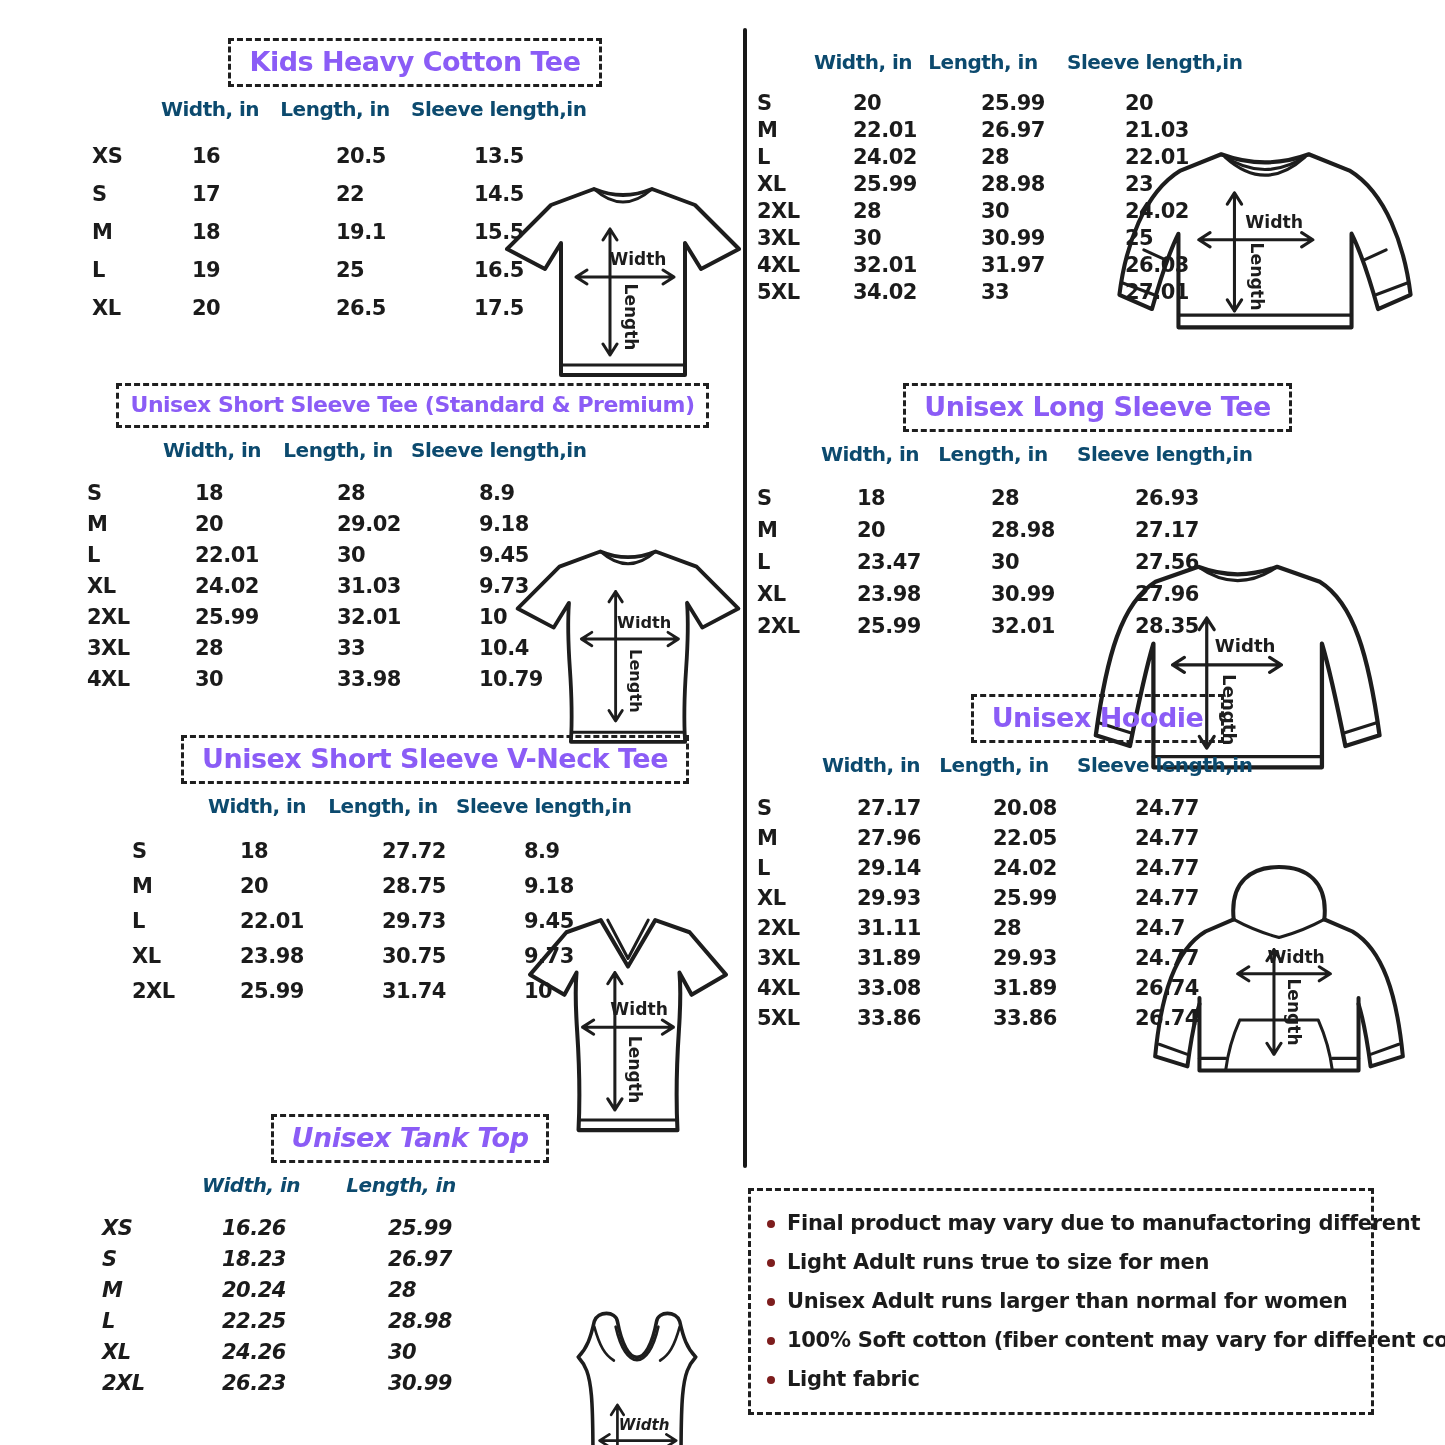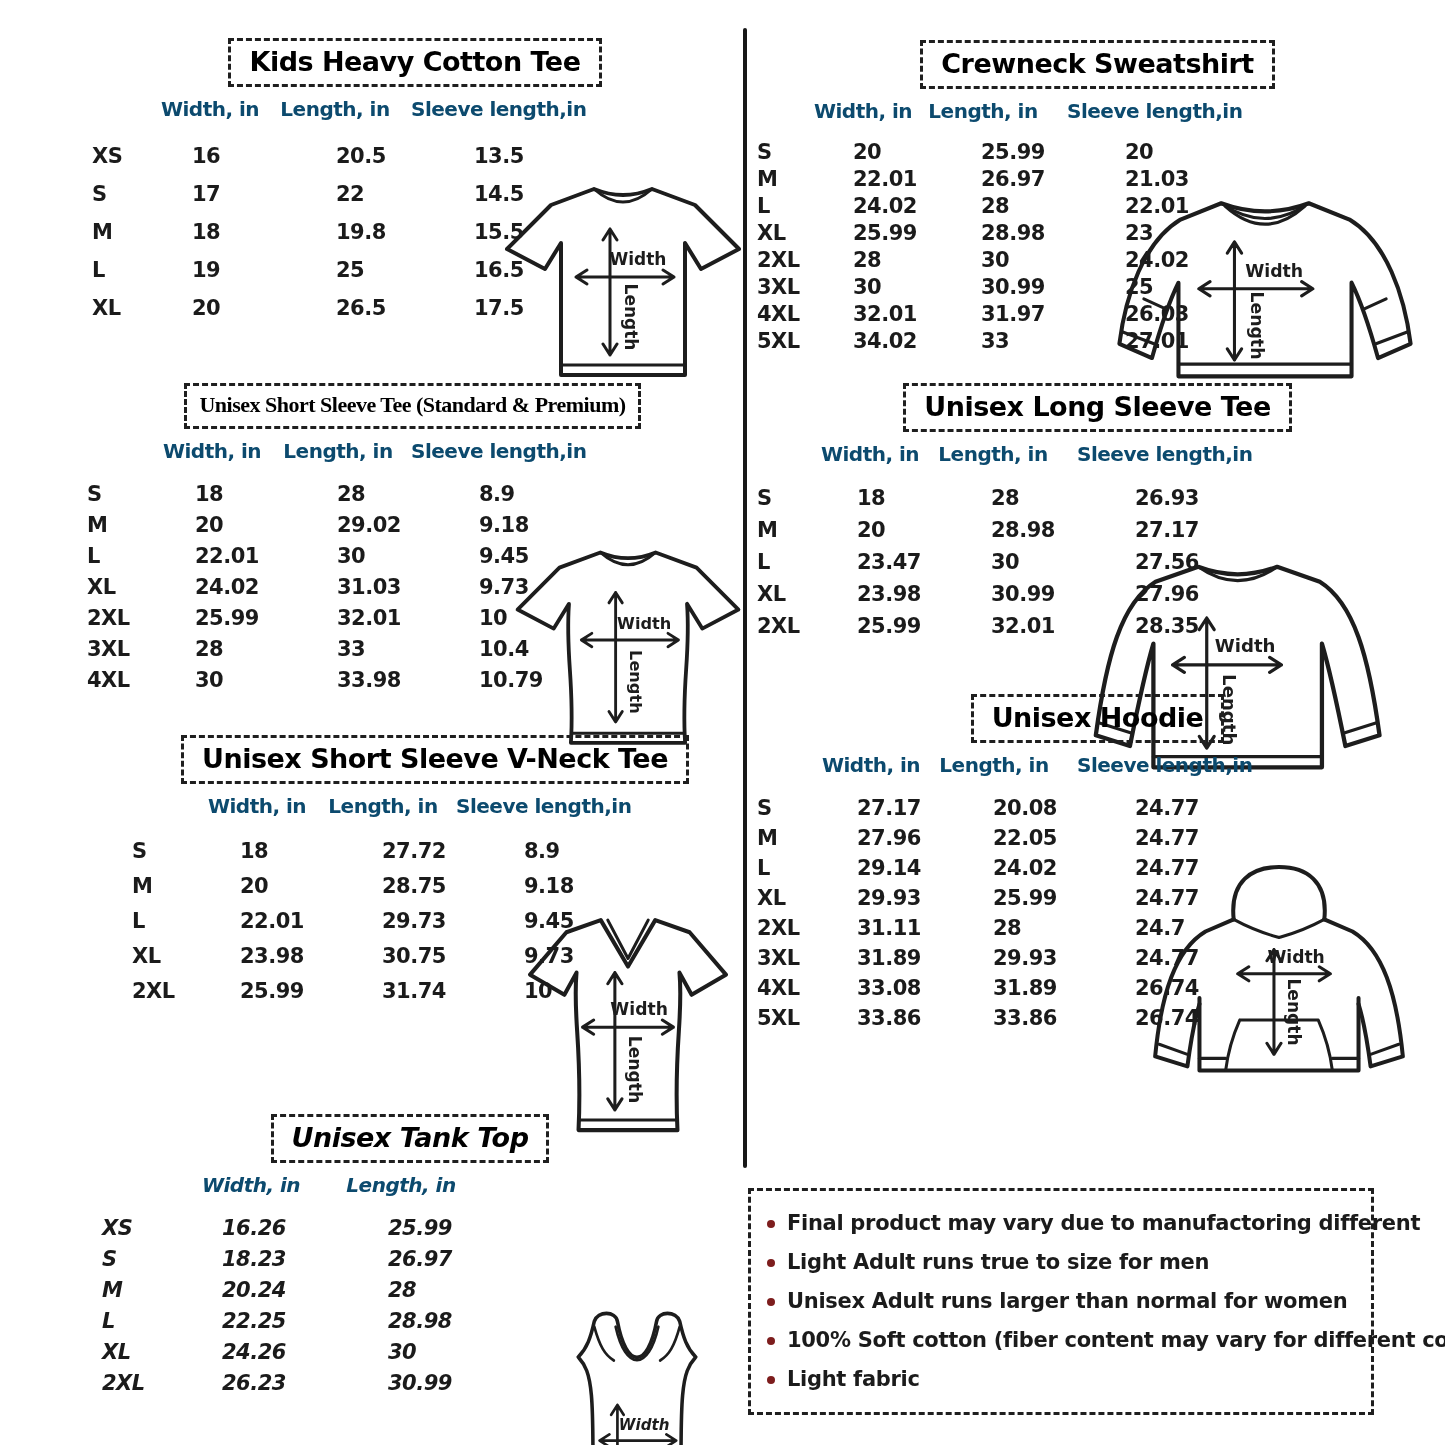--- a/index.html
+++ b/index.html
@@ -13,26 +13,26 @@
   .divider{
     position:absolute;left:743px;top:28px;width:4px;height:1140px;
     background:#181818;border-radius:2px;
   }
   .sec{position:absolute;}
   .title-wrap{text-align:center;}
   .title{
     display:inline-block;
     border:3px dashed #1f1f1f;
     padding:5px 18px 7px;
-    color:#000000;
+    color:#8b5cf6;
     font-size:27px;
     letter-spacing:-0.5px;
     white-space:nowrap;
   }
-  .title.small{font-size:22px;padding:6px 12px 8px;font-family:Liberation Serif, serif;}
+  .title.small{font-size:22px;padding:6px 12px 8px;}
   .content{position:relative;margin-top:12px;}
   .size-table{display:block;}
   .trow{display:grid;grid-template-columns:var(--c);align-items:end;}
   .thead{margin-bottom:16px;}
   .thead .h{
     color:#0c4a6e;font-size:20px;line-height:1.08;text-align:center;
     letter-spacing:-0.5px;
   }
   .thead .sleeve{max-width:100px;justify-self:center;}
   .tbody .trow{height:var(--rh);align-items:center;gap:16px;}
@@ -83,21 +83,21 @@
           </div>
           <div class="trow">
             <div class="tcell v c0">S</div>
             <div class="tcell v c1">17</div>
             <div class="tcell v c2">22</div>
             <div class="tcell v c3">14.5</div>
           </div>
           <div class="trow">
             <div class="tcell v c0">M</div>
             <div class="tcell v c1">18</div>
-            <div class="tcell v c2">19.8</div>
+            <div class="tcell v c2">19.1</div>
             <div class="tcell v c3">15.5</div>
           </div>
           <div class="trow">
             <div class="tcell v c0">L</div>
             <div class="tcell v c1">19</div>
             <div class="tcell v c2">25</div>
             <div class="tcell v c3">16.5</div>
           </div>
           <div class="trow">
             <div class="tcell v c0">XL</div>
@@ -330,23 +330,20 @@
           <path d="M58 158 L144 158 M58 158 l11 -7 M58 158 l11 7 M144 158 l-11 -7 M144 158 l-11 7"></path>
         </g>
         <text class="svglabel" x="108" y="146" text-anchor="middle">Width</text>
         <text class="svglabel" x="93" y="196" text-anchor="middle" transform="rotate(90 93 196)">Length</text>
       </svg>
     </div>
   </div>
 </section>
 
 <section class="sec" style="left:755px;top:40px;width:685px;">
-  <div class="title-wrap">
-    <span class="title">Crewneck Sweatshirt</span>
-  </div>
   <div class="content">
     <div class="size-table" style="--c:52px 112px 128px 140px; --rh:27px;">
       <div class="trow thead">
         <div class="tcell c0"></div>
         <div class="tcell h">Width, in</div>
         <div class="tcell h">Length, in</div>
         <div class="tcell h sleeve">Sleeve length,in</div>
       </div>
       <div class="tbody">
           <div class="trow">

